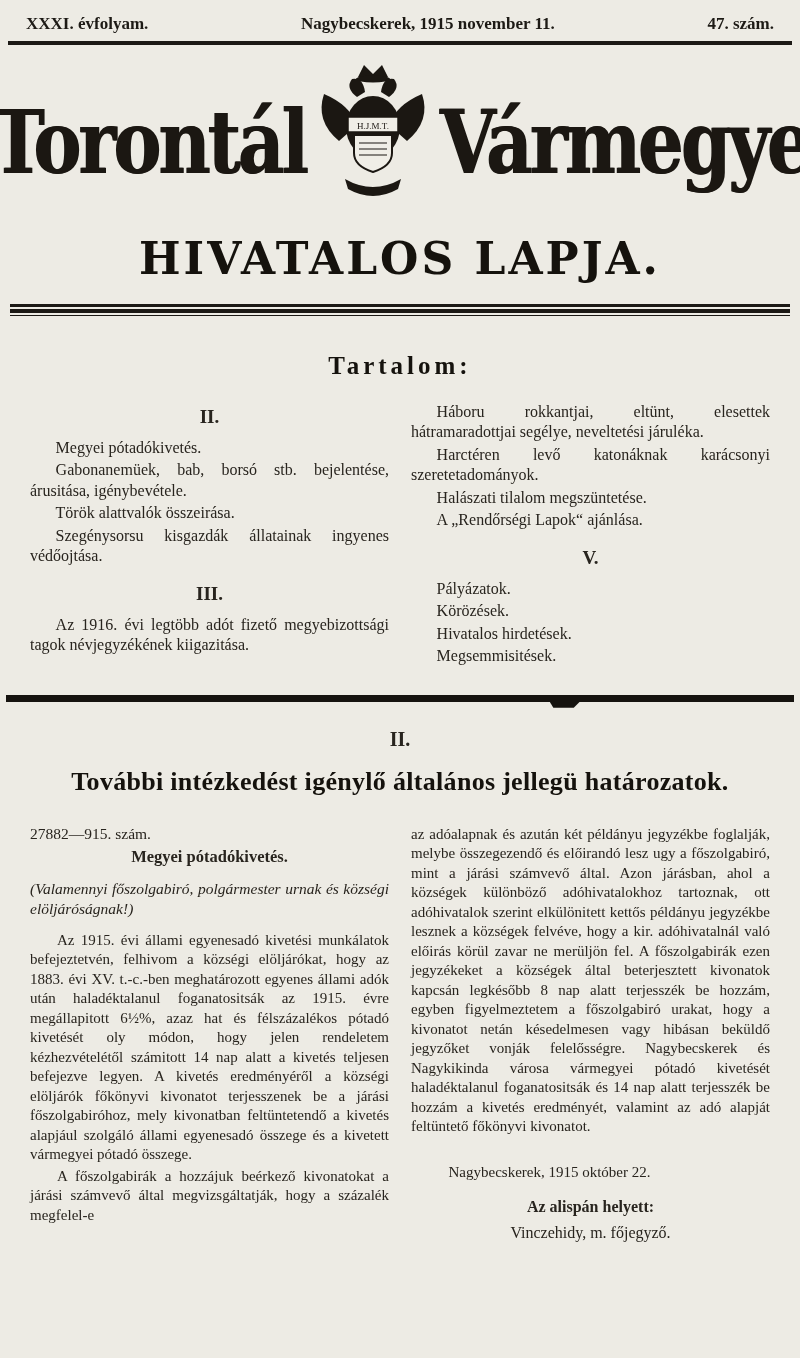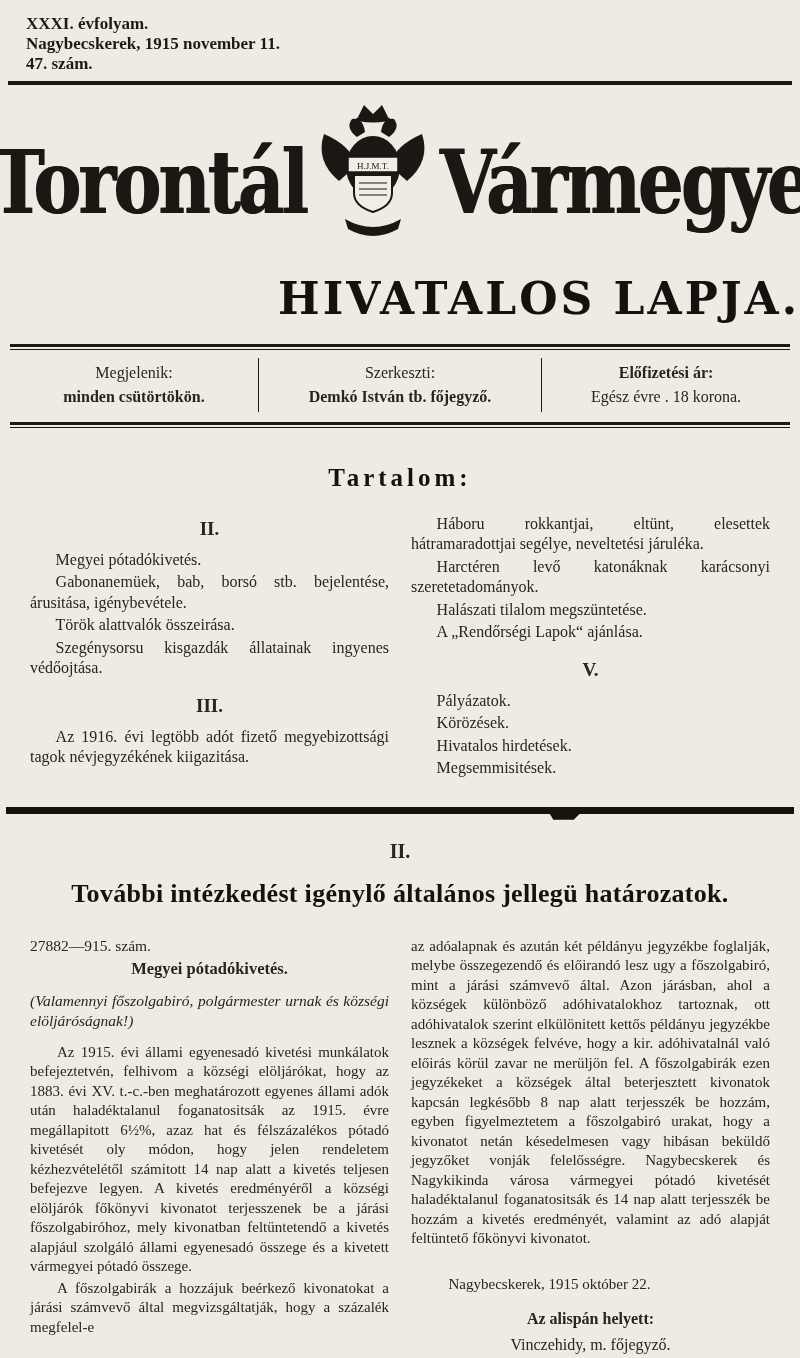--- a/index.html
+++ b/index.html
@@ -3,31 +3,31 @@
 <meta charset="utf-8">
 <style>
   * { margin:0; padding:0; box-sizing:border-box; }
   html,body { background:#c9c7c1; }
   body { display:flex; justify-content:center; font-family:"Liberation Serif","DejaVu Serif",serif; }
   .page { width:800px; min-height:1358px; background:#edebe4; color:#28241e;
           padding:6px 0 36px; box-shadow:0 0 10px rgba(0,0,0,.45); }
 
   
   .topbar { display:flex; justify-content:space-between; align-items:baseline;
-            padding:8px 26px 4px; font-weight:bold; font-size:17px; color:#1d1a15;flex-direction:column; }
+            padding:8px 26px 4px; font-weight:bold; font-size:17px; color:#1d1a15; }
   .rule-thick { border-top:4px solid #1c1915; margin:3px 8px 0; }
 
   
   .masthead { display:flex; align-items:center; justify-content:center; gap:2px;
               margin-top:10px; height:172px; }
   .mast-title { display:inline-block; font-size:72px; font-weight:bold; letter-spacing:-3px;
                 color:#1b1712; text-shadow:1px 0 0 #1b1712; transform:scaleY(1.22);
                 font-family:"DejaVu Serif","Liberation Serif",serif; white-space:nowrap; }
   .crest { width:132px; height:168px; display:flex; align-items:center; justify-content:center; }
-  .subtitle { text-align:right; font-size:44px; font-weight:bold; letter-spacing:3px;
+  .subtitle { text-align:center; font-size:44px; font-weight:bold; letter-spacing:3px;
               color:#15120d; margin-top:6px; font-family:"DejaVu Serif","Liberation Serif",serif; }
 
   
   .double-rule { margin:0 10px; border-top:3px solid #1c1915; border-bottom:1px solid #1c1915; height:6px; }
   .dr-top { margin-top:20px; }
   .infobar { display:flex; padding:8px 10px 10px; text-align:center; }
   .info-cell { flex:1; padding:3px 10px; font-size:16px; line-height:1.5; }
   .info-cell.mid { border-left:1px solid #1c1915; border-right:1px solid #1c1915; flex:1.15; }
   .bold { font-weight:bold; }
 
@@ -94,34 +94,20 @@
         </g>
         <path d="M37 118 Q65 134 93 118 L90 128 Q65 142 40 128 Z" fill="#1b1712"></path>
       </svg>
     </span>
     <span class="mast-title">Vármegye</span>
   </div>
 
   <h1 class="subtitle">HIVATALOS LAPJA.</h1>
 
   <div class="double-rule dr-top"></div>
-  <div class="infobar">
-    <div class="info-cell">
-      <div>Megjelenik:</div>
-      <div class="bold">minden csütörtökön.</div>
-    </div>
-    <div class="info-cell mid">
-      <div>Szerkeszti:</div>
-      <div class="bold">Demkó István tb. főjegyző.</div>
-    </div>
-    <div class="info-cell">
-      <div class="bold">Előfizetési ár:</div>
-      <div>Egész évre . 18 korona.</div>
-    </div>
-  </div>
   <div class="double-rule"></div>
 
   <h2 class="toc-heading">Tartalom:</h2>
 
   <section class="two-col">
     <div class="col">
       <div class="roman">II.</div>
       <p class="toc-item">Megyei pótadókivetés.</p>
       <p class="toc-item">Gabonanemüek, bab, borsó stb. bejelentése, árusitása, igénybevétele.</p>
       <p class="toc-item">Török alattvalók összeirása.</p>

